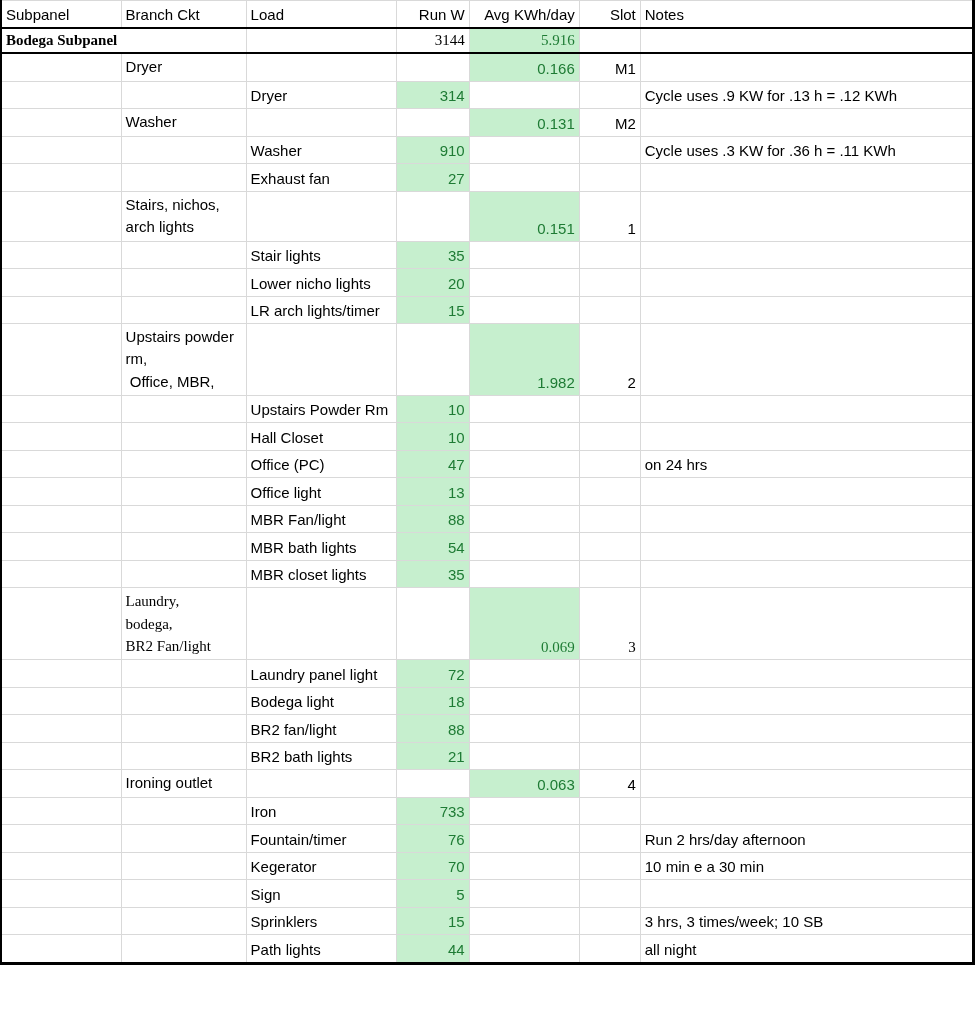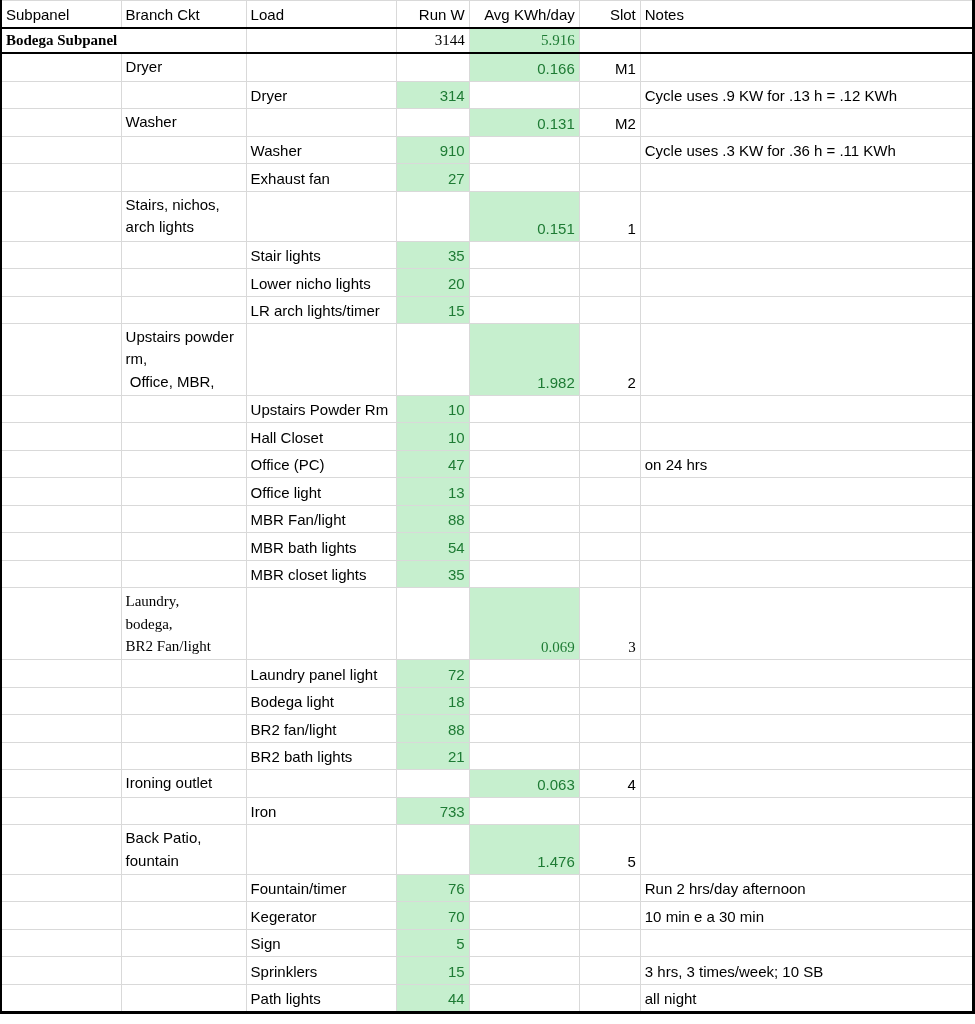--- a/index.html
+++ b/index.html
@@ -271,29 +271,20 @@
     <td class="c-sub"></td>
     <td class="c-branch"></td>
     <td class="c-load">Iron</td>
     <td class="c-runw fill gtext">733</td>
     <td class="c-kwh"></td>
     <td class="c-slot"></td>
     <td class="c-notes"></td>
   </tr>
       <tr class="r-default">
     <td class="c-sub"></td>
-    <td class="c-branch">Back Patio, fountain</td>
-    <td class="c-load"></td>
-    <td class="c-runw"></td>
-    <td class="c-kwh fill gtext">1.476</td>
-    <td class="c-slot">5</td>
-    <td class="c-notes"></td>
-  </tr>
-      <tr class="r-default">
-    <td class="c-sub"></td>
     <td class="c-branch"></td>
     <td class="c-load">Fountain/timer</td>
     <td class="c-runw fill gtext">76</td>
     <td class="c-kwh"></td>
     <td class="c-slot"></td>
     <td class="c-notes">Run 2 hrs/day afternoon</td>
   </tr>
       <tr class="r-default">
     <td class="c-sub"></td>
     <td class="c-branch"></td>

